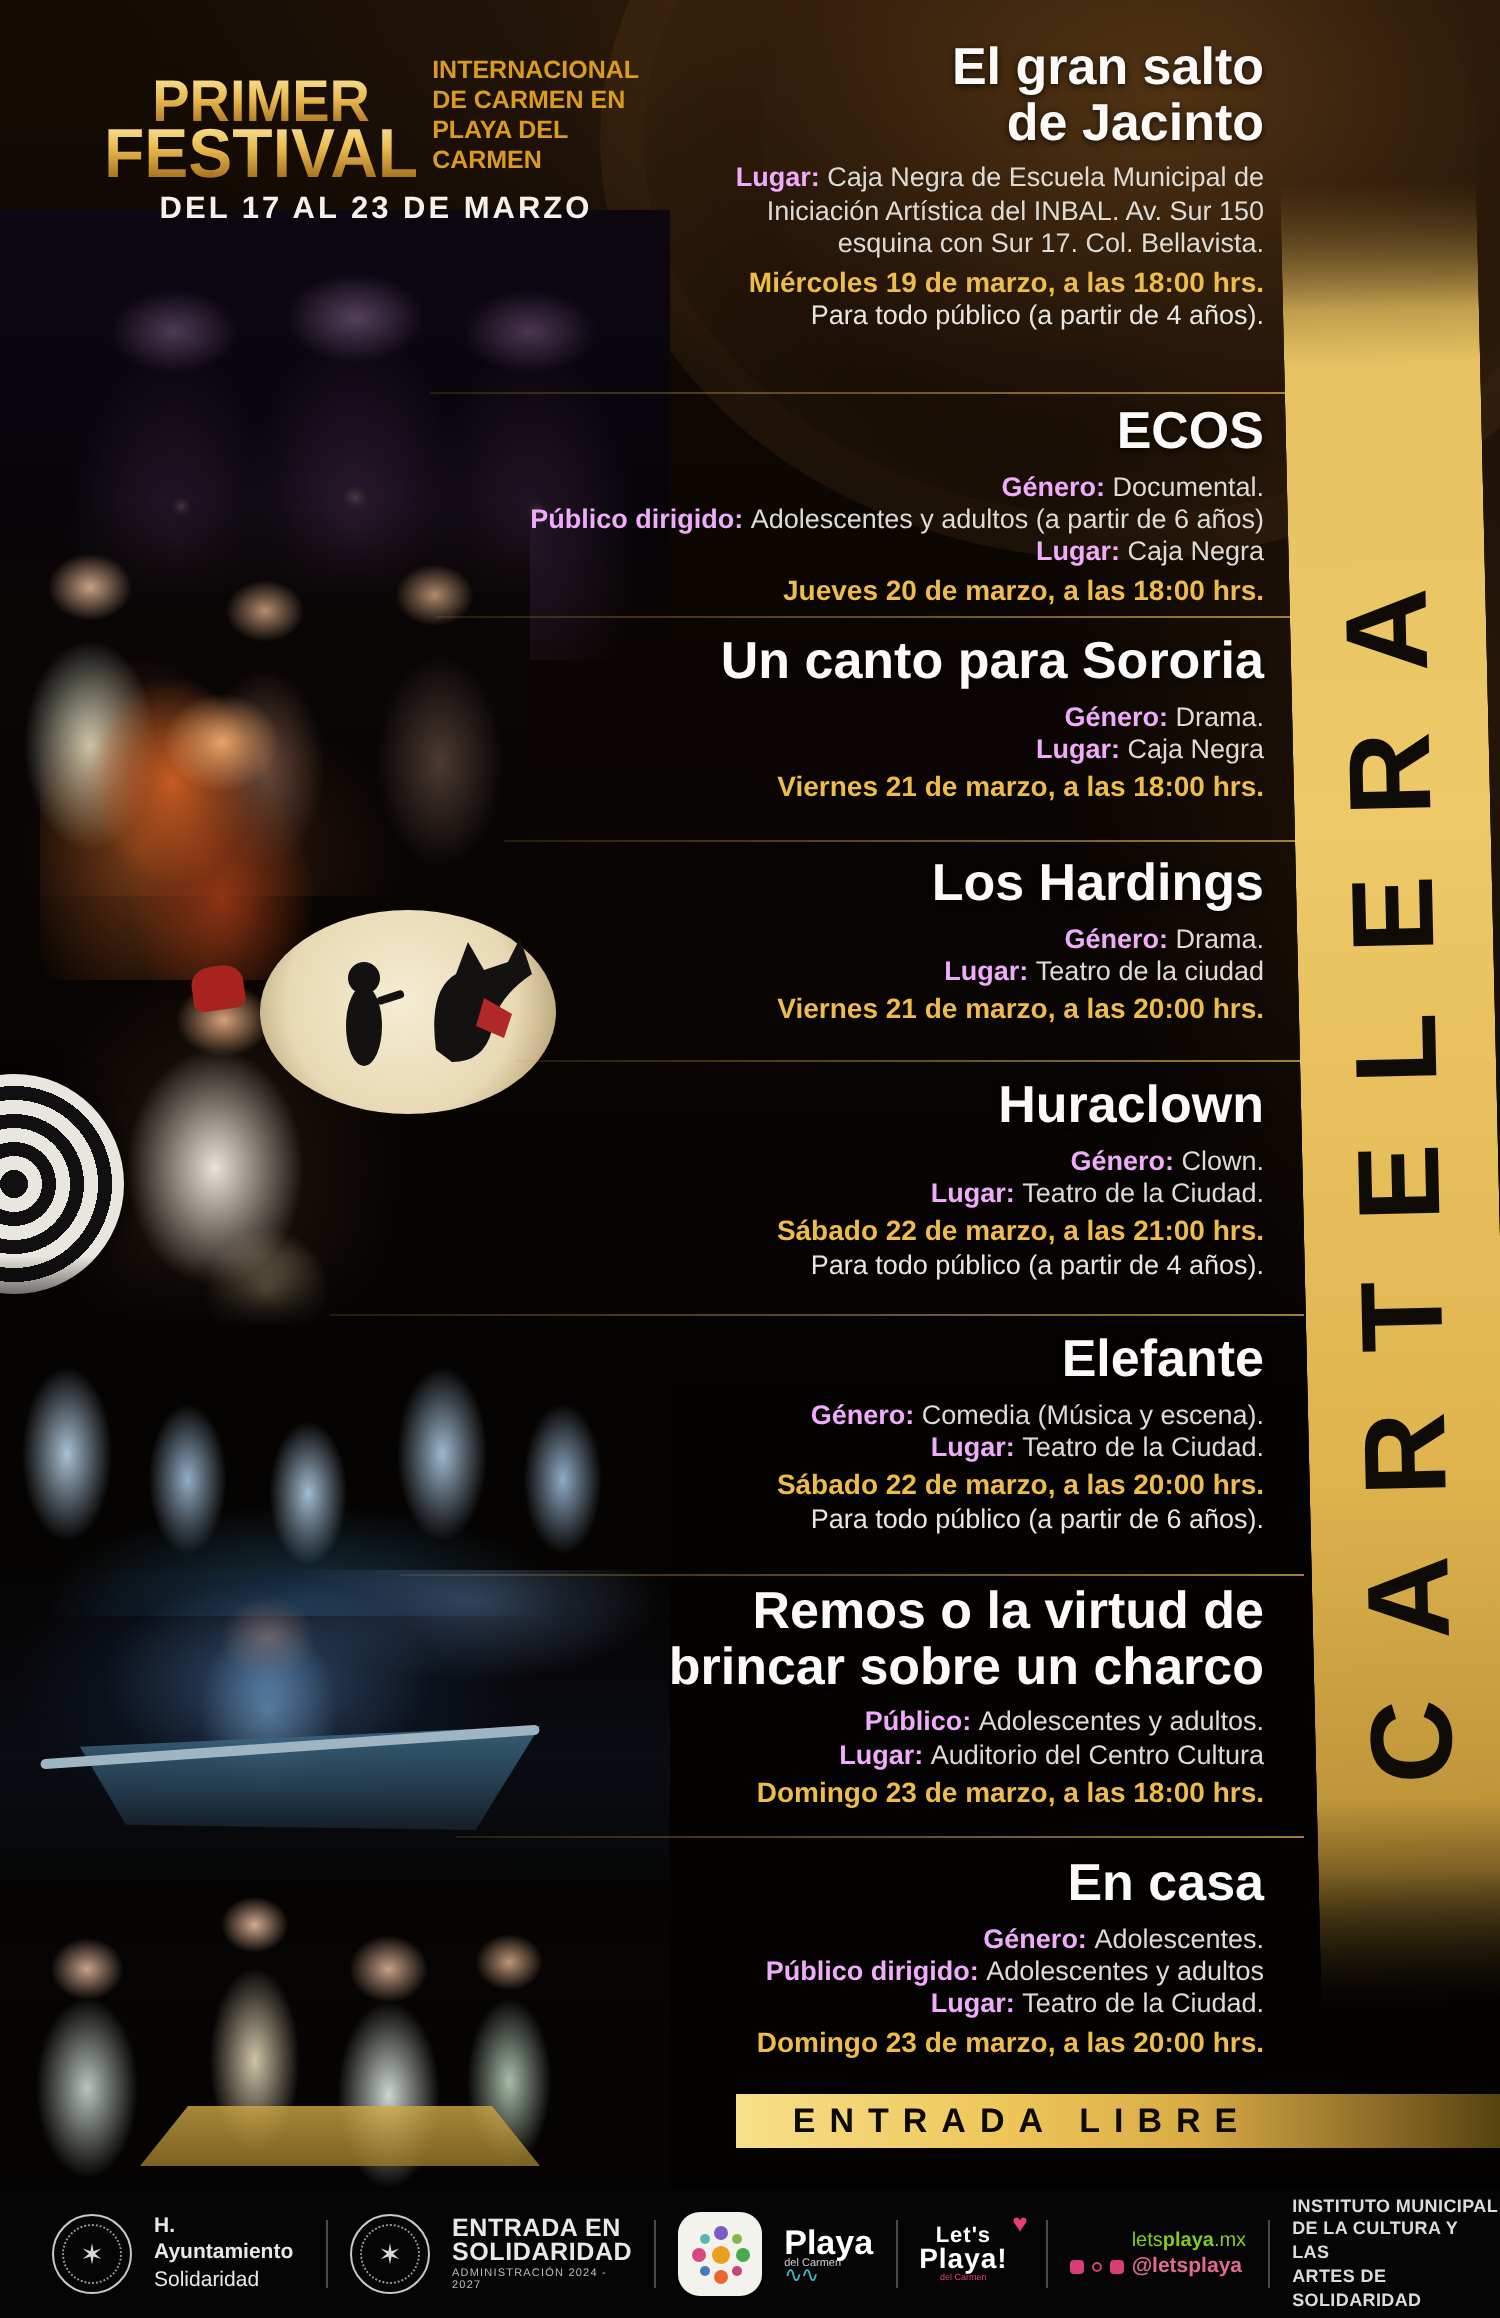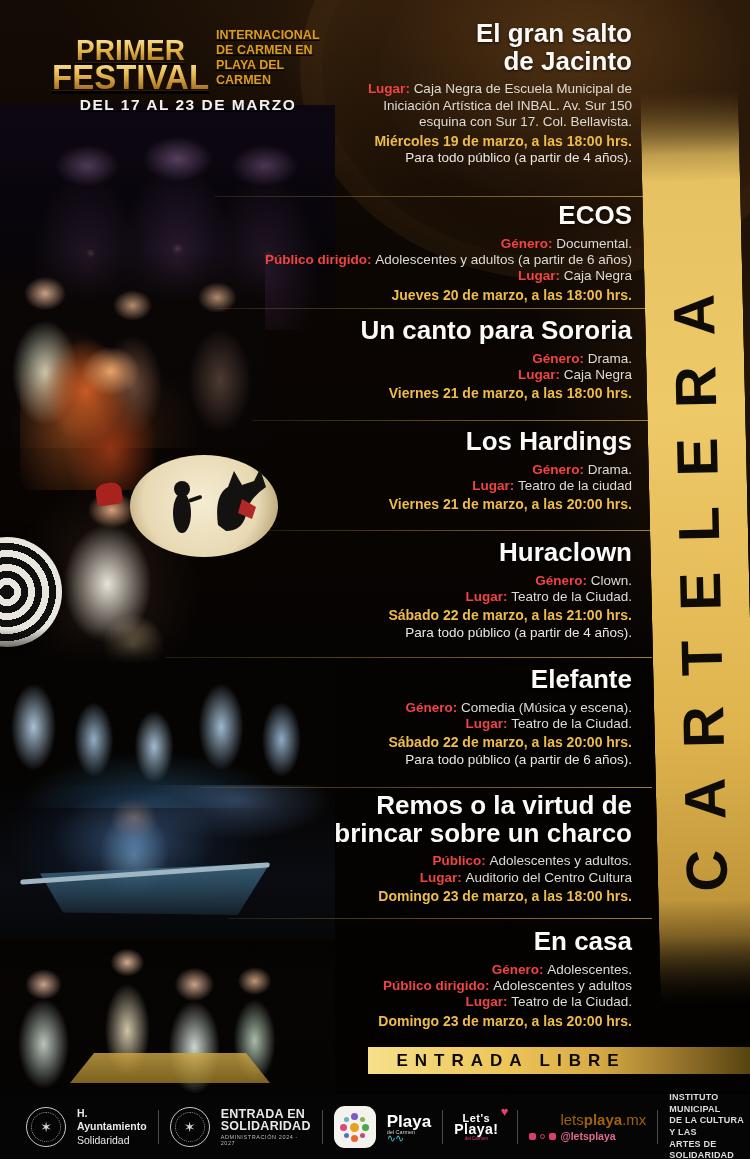--- a/index.html
+++ b/index.html
@@ -106,21 +106,21 @@
       radial-gradient(ellipse 34px 62px at 58% 72%, #ccd6cf 0%, rgba(0,0,0,0) 75%),
       radial-gradient(ellipse 24px 20px at 76% 33%, #bf9878 0%, rgba(0,0,0,0) 70%),
       radial-gradient(ellipse 28px 55px at 76% 68%, #a8bcaa 0%, rgba(0,0,0,0) 75%),
       linear-gradient(180deg, rgba(5,4,3,0) 0%, #070504 30%, #050403 100%);
   }
   .platform { position:absolute; left:70px; top:128px; width:200px; height:30px;
     background:linear-gradient(180deg, #cfa844 0%, #9a7a2a 100%);
     clip-path:polygon(12% 0, 88% 0, 100% 100%, 0 100%); opacity:.8; }
 
   
-  .logo-block { position:absolute; left:52px; top:28px; width:272px; text-align:center;text-decoration:underline; }
+  .logo-block { position:absolute; left:52px; top:28px; width:272px; text-align:center; }
   .logo-row { display:flex; align-items:flex-end; justify-content:center; gap:7px; }
   .logo-title { line-height:.86; text-align:center; }
   .logo-title .l1 {
     font-size:28px; font-weight:bold; letter-spacing:0;
     background:linear-gradient(180deg, #f8e195 0%, #e8b84e 45%, #a86f1d 100%);
     -webkit-background-clip:text; background-clip:text; color:transparent;
     display:block; transform:scaleY(1.05);
   }
   .logo-title .l2 {
     font-size:33px; font-weight:bold; letter-spacing:0;
@@ -139,21 +139,21 @@
   .event:nth-of-type(3){ top:317px; }
   .event:nth-of-type(4){ top:428px; }
   .event:nth-of-type(5){ top:539px; }
   .event:nth-of-type(6){ top:666px; }
   .event:nth-of-type(7){ top:792px; }
   .event:nth-of-type(8){ top:928px; }
   .event-title { font-size:26px; font-weight:bold; color:#fbfaf8; line-height:1.06; margin-bottom:6px;
     text-shadow:0 1px 3px rgba(0,0,0,.7); }
   .event:nth-of-type(1) .fields { max-width:292px; margin-left:auto; }
   .field-line { font-size:13.5px; line-height:1.22; color:#dedbd5; }
-  .flabel { color:#ef4444; font-weight:bold;text-align:right; }
+  .flabel { color:#f0abfc; font-weight:bold;text-align:right; }
   .fvalue { color:#dedbd5; }
   .event-date { font-size:14px; font-weight:bold; color:#eebc49; line-height:1.3; margin-top:1px; }
   .event-note { font-size:13.5px; color:#e9e6e1; line-height:1.25; }
 
   
   .sep { position:absolute; height:1px; right:98px; background:linear-gradient(90deg, rgba(190,150,60,.15), rgba(222,180,80,.7)); }
   .sep:nth-of-type(1){ top:196px; left:215px; }
   .sep:nth-of-type(2){ top:308px; left:218px; }
   .sep:nth-of-type(3){ top:420px; left:252px; }
   .sep:nth-of-type(4){ top:530px; left:258px; }
@@ -207,21 +207,21 @@
   .playa-block { line-height:1; text-align:left; }
   .playa-name { font-size:17px; font-weight:bold; color:#fff; }
   .playa-sub { font-size:5.5px; color:#cfcfcf; }
   .playa-wave { font-size:11px; color:#3bbfc9; line-height:.5; letter-spacing:-1px; }
   .lets-block { position:relative; line-height:.95; text-align:center; padding-right:8px; }
   .lets-l1 { font-size:11px; font-weight:bold; color:#fff; letter-spacing:.5px; }
   .lets-l2 { font-size:14px; font-weight:bold; color:#fff; letter-spacing:.5px; }
   .lets-heart { position:absolute; top:-7px; right:-2px; font-size:13px; color:#e73b7a; }
   .lets-sub { font-size:4.5px; color:#e73b7a; }
   .contact-block { line-height:1.3; }
-  .contact-url { font-size:15px; color:#a16207;padding-left:31px; }
+  .contact-url { font-size:10px; color:#84cc16;padding-left:31px; }
   .contact-url .b { font-weight:bold; }
   .contact-row { display:flex; align-items:center; gap:4px; }
   .soc { width:7px; height:7px; border-radius:2px; background:#d83d76; flex:none; }
   .soc.ring { background:transparent; border:1.5px solid #d83d76; width:5px; height:5px; border-radius:50%; }
   .contact-handle { font-size:10.5px; color:#e06a94; font-weight:bold; }
   .inst-block { font-size:9px; font-weight:bold; line-height:1.3; color:#dcdcdc; letter-spacing:.2px; }
 </style>
 </head>
 <body>
 

